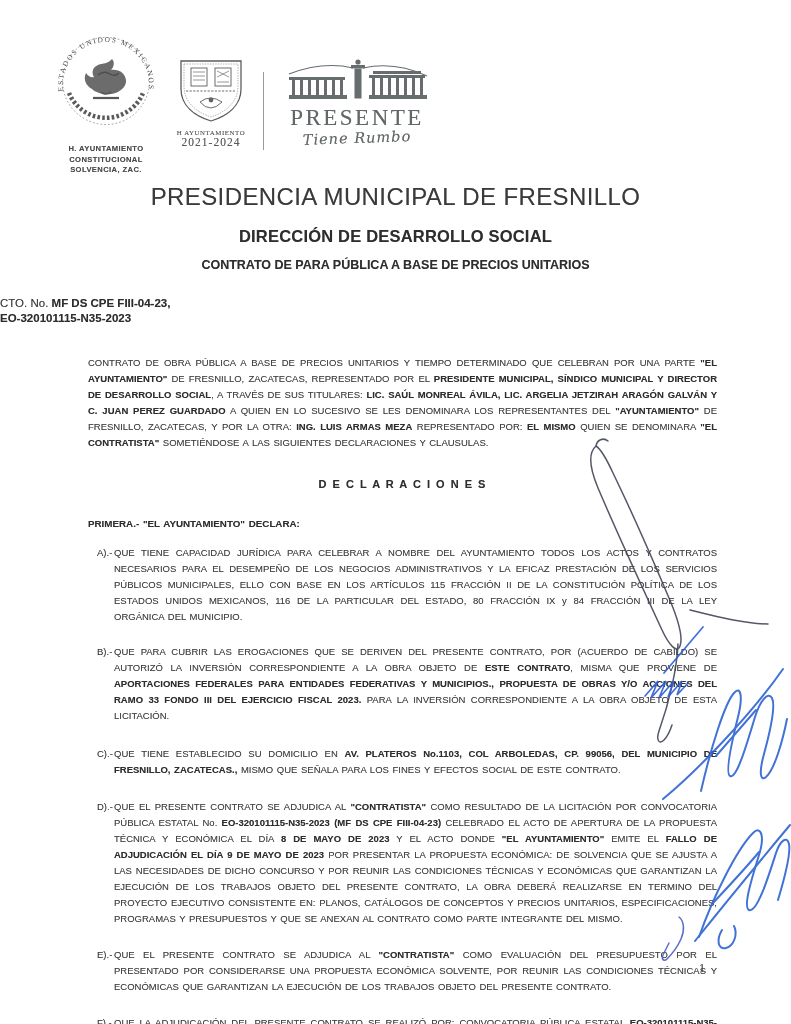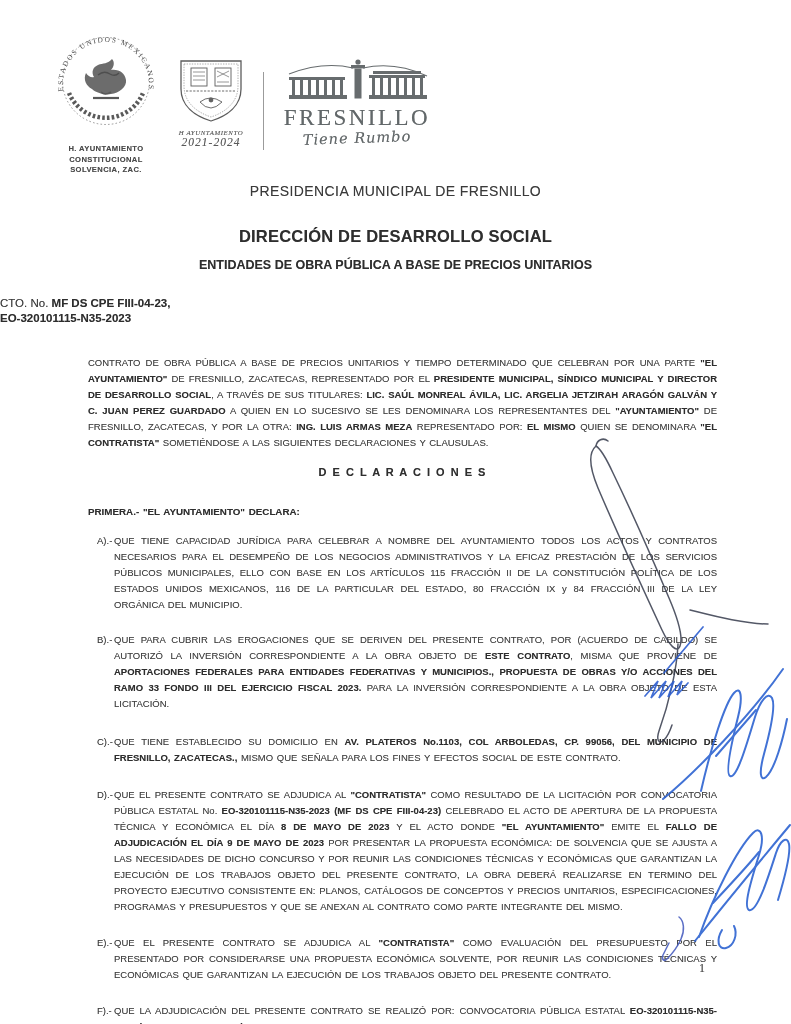--- a/index.html
+++ b/index.html
@@ -7,37 +7,37 @@
     position:relative;width:791px;height:1024px;margin:0 auto;background:#ffffff;
     font-family:"Liberation Sans", sans-serif;color:#3d3d3d;overflow:hidden;
   }
   .doc-text{text-shadow:0 0 .5px rgba(70,70,70,.45);}
   .b{font-weight:bold;color:#2d2d2d;}
 
   
   .hdr{position:absolute;left:0;top:0;width:100%;height:175px;}
   .seal-wrap{position:absolute;left:50px;top:36px;width:112px;text-align:center;}
   .seal-caption{margin-top:14px;font-size:7.6px;font-weight:bold;color:#4a4a4a;line-height:10.5px;letter-spacing:.4px;}
-  .shield-wrap{position:absolute;left:166px;top:58px;width:90px;text-align:center;color:#5a5a5a;font-style:italic;}
+  .shield-wrap{position:absolute;left:166px;top:58px;width:90px;text-align:center;color:#5a5a5a;}
   .shield-cap1{font-family:"Liberation Serif",serif;font-size:6.8px;letter-spacing:.6px;margin-top:1px;}
   .shield-cap2{font-family:"Liberation Serif",serif;font-size:11.5px;letter-spacing:1px;}
   .hdr-divider{position:absolute;left:263px;top:72px;height:78px;width:0;border-left:1.2px solid #9b9b9b;}
   .logo-wrap{position:absolute;left:272px;top:58px;width:170px;text-align:center;color:#62686a;}
   .logo-name{font-family:"Liberation Serif",serif;font-size:23px;letter-spacing:2.5px;line-height:24px;margin-top:-2px;}
   .logo-tagline{font-family:"DejaVu Serif",serif;font-style:italic;font-size:14.5px;letter-spacing:1px;transform:rotate(-2deg);margin-top:0;}
 
   
-  .title-main{position:absolute;top:183px;left:0;width:100%;text-align:center;font-size:14px;letter-spacing:.4px;color:#3a3a3a;}
+  .title-main{position:absolute;top:183px;left:0;width:100%;text-align:center;font-size:24px;letter-spacing:.4px;color:#3a3a3a;}
   .title-sub{position:absolute;top:227px;left:0;width:100%;text-align:center;font-size:16.5px;font-weight:bold;color:#2e2e2e;letter-spacing:.2px;}
   .title-contract{position:absolute;top:258px;left:0;width:100%;text-align:center;font-size:12.5px;font-weight:bold;color:#2e2e2e;}
   .ref-block{position:absolute;top:296px;left:0;width:100%;text-align:left;font-size:11.5px;line-height:14.5px;color:#3a3a3a;}
 
   
   .body-block{position:absolute;left:88px;top:355px;width:629px;font-size:9.5px;line-height:16px;text-align:justify;color:#404040;word-spacing:1px;}
-  .decl-heading{margin-top:13px;text-align:center;font-weight:bold;font-size:11px;letter-spacing:1px;color:#2e2e2e;}
+  .decl-heading{margin-top:25px;text-align:center;font-weight:bold;font-size:11px;letter-spacing:1px;color:#2e2e2e;}
   .decl-first{margin-top:24px;font-weight:bold;font-size:9.8px;color:#2e2e2e;text-align:left;}
   .decl-items{margin-top:13px;}
   .decl-item{position:relative;margin-bottom:19px;}
   .decl-item .lbl{position:absolute;left:9px;top:0;font-size:9.5px;color:#3b3b3b;}
   .decl-item .txt{margin-left:26px;}
   .decl-item:nth-child(2){margin-bottom:22px;}
   .decl-item:nth-child(3){margin-bottom:21px;}
   .decl-item:nth-child(4){margin-bottom:20px;}
   .decl-item:nth-child(5){margin-bottom:20px;}
 
@@ -111,28 +111,28 @@
         <rect x="88" y="17" width="56" height="3"></rect>
         <rect x="88" y="37" width="58" height="4"></rect>
         <rect x="91" y="20" width="3" height="17"></rect>
           <rect x="99" y="20" width="3" height="17"></rect>
           <rect x="107" y="20" width="3" height="17"></rect>
           <rect x="115" y="20" width="3" height="17"></rect>
           <rect x="123" y="20" width="3" height="17"></rect>
           <rect x="131" y="20" width="3" height="17"></rect>
           <rect x="139" y="20" width="3" height="17"></rect>
       </svg>
-      <div class="logo-name doc-text">FRESNILLO</div>
+      <div class="logo-name doc-text">PRESENTE</div>
       <div class="logo-tagline doc-text">Tiene Rumbo</div>
     </div>
   </div>
 
   <div class="title-main doc-text">PRESIDENCIA MUNICIPAL DE FRESNILLO</div>
   <div class="title-sub doc-text">DIRECCIÓN DE DESARROLLO SOCIAL</div>
-  <div class="title-contract doc-text">ENTIDADES DE OBRA PÚBLICA A BASE DE PRECIOS UNITARIOS</div>
+  <div class="title-contract doc-text">CONTRATO DE PARA PÚBLICA A BASE DE PRECIOS UNITARIOS</div>
 
   <div class="ref-block doc-text">
     <div><span>CTO. No. </span><span class="b">MF DS CPE FIII-04-23,</span></div>
     <div class="b">EO-320101115-N35-2023</div>
   </div>
 
   <div class="body-block doc-text">
 
     <div class="intro"><span>CONTRATO DE OBRA PÚBLICA A BASE DE PRECIOS UNITARIOS Y TIEMPO DETERMINADO QUE CELEBRAN POR UNA PARTE </span><span class="b">"EL AYUNTAMIENTO"</span><span> DE FRESNILLO, ZACATECAS, REPRESENTADO POR EL </span><span class="b">PRESIDENTE MUNICIPAL, SÍNDICO MUNICIPAL Y DIRECTOR DE DESARROLLO SOCIAL</span><span>, A TRAVÉS DE SUS TITULARES: </span><span class="b">LIC. SAÚL MONREAL ÁVILA,  LIC. ARGELIA JETZIRAH ARAGÓN GALVÁN Y  C. JUAN PEREZ GUARDADO</span><span> A QUIEN EN LO SUCESIVO SE LES DENOMINARA LOS REPRESENTANTES DEL </span><span class="b">"AYUNTAMIENTO"</span><span> DE FRESNILLO, ZACATECAS, Y POR LA OTRA: </span><span class="b">ING. LUIS ARMAS MEZA</span><span> REPRESENTADO POR: </span><span class="b">EL MISMO</span><span> QUIEN SE DENOMINARA </span><span class="b">"EL CONTRATISTA"</span><span> SOMETIÉNDOSE A LAS   SIGUIENTES DECLARACIONES Y CLAUSULAS.</span></div>
 

